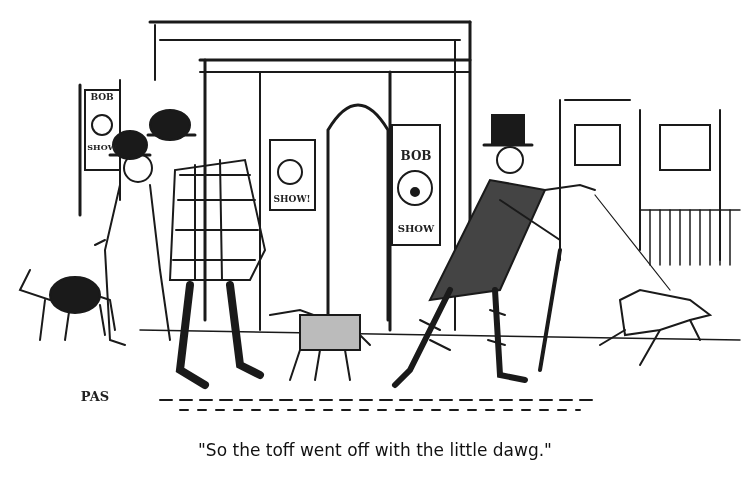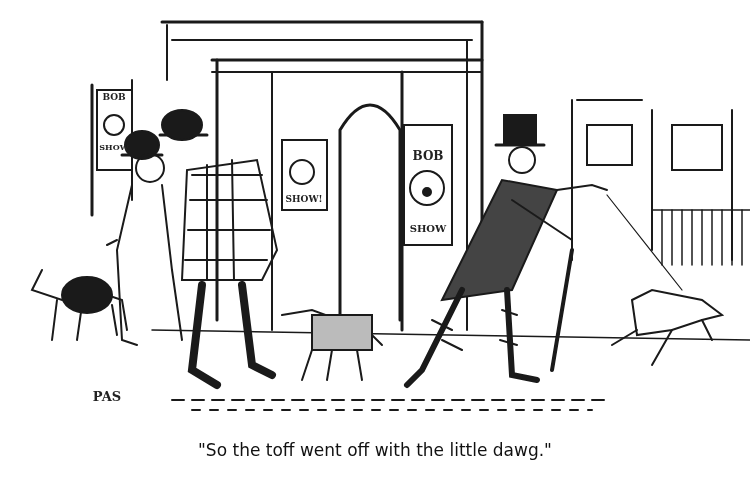--- a/index.html
+++ b/index.html
@@ -1,17 +1,17 @@
 <!DOCTYPE html>
 <html><head>
 <meta charset="utf-8">
 <style>
   html, body { margin:0; padding:0; background:#fff; }
   body { width:750px; height:480px; position:relative; overflow:hidden; font-family:"DejaVu Sans", sans-serif; }
-  .scene { position:absolute; left:12px; top:0; width:656px; height:430px; }
+  .scene { position:absolute; left:0; top:0; width:656px; height:430px; }
   .caption { position:absolute; left:0; top:440px; width:750px; text-align:center; font-family:"DejaVu Sans", sans-serif; font-size:17px; color:#111; }
   .poster-text { font-family:"DejaVu Serif", serif; font-weight:bold; fill:#222; }
 </style>
 </head>
 <body>
 
 <div class="scene">
 <svg width="750" height="430" viewBox="0 0 750 430" xmlns="http://www.w3.org/2000/svg">
   <g stroke="#1a1a1a" fill="none" stroke-width="2" stroke-linecap="round">
 

